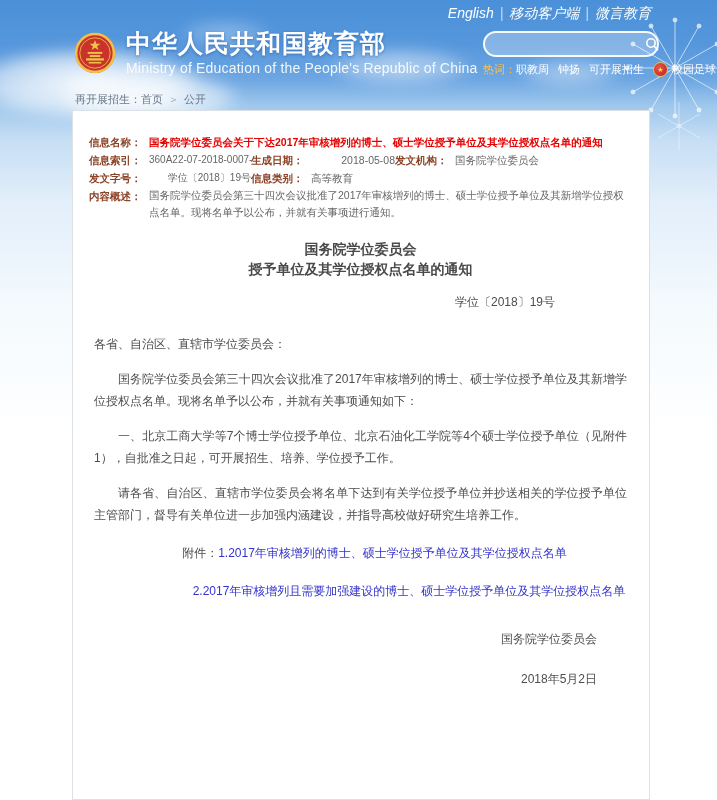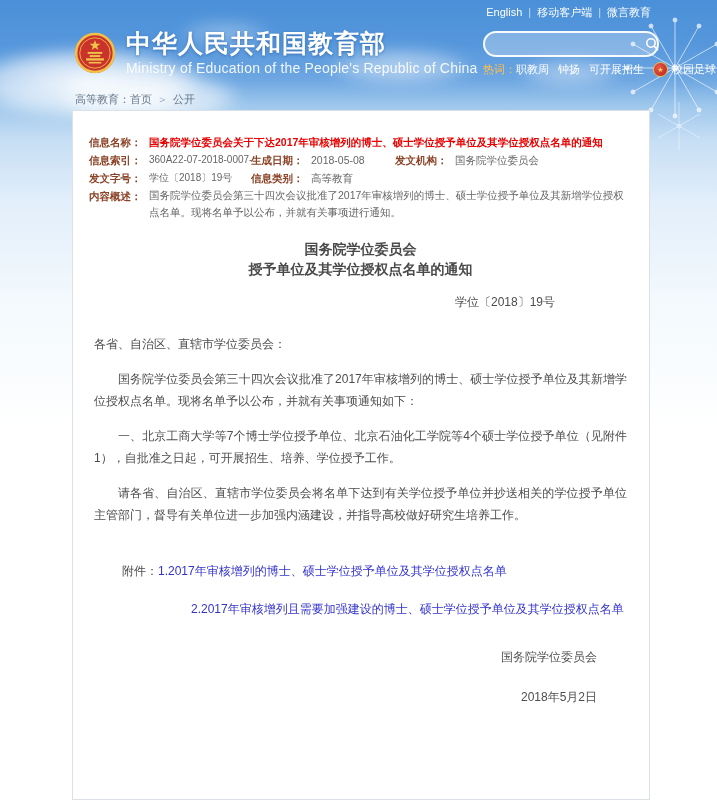--- a/index.html
+++ b/index.html
@@ -19,21 +19,21 @@
   .cloud.c1{left:-30px;top:48px;width:230px;height:70px;}
   .cloud.c2{left:60px;top:70px;width:180px;height:55px;opacity:.9;}
   .cloud.c3{left:330px;top:48px;width:140px;height:38px;opacity:.55;}
   .cloud.c4{left:520px;top:58px;width:100px;height:30px;opacity:.45;}
   .cloud.c5{left:180px;top:20px;width:90px;height:26px;opacity:.35;}
   .dandelion{position:absolute;opacity:.8;}
   .d1{right:-18px;top:8px;}
   .d2{right:8px;top:96px;opacity:.55;}
   
   .header{position:absolute;left:0;top:0;width:717px;height:88px;z-index:2;}
-  .toplinks{position:absolute;top:5px;right:60px;font-size:11px;color:#fff;}
+  .toplinks{position:absolute;top:5px;right:60px;font-size:14px;color:#fff;font-style:italic;}
   .toplinks a{color:#fff;text-decoration:none;margin:0 6px;cursor:pointer;}
   .toplinks .sep{color:rgba(255,255,255,.65);}
   .brand{position:absolute;left:74px;top:29px;display:flex;align-items:center;}
   .emblem{width:42px;height:42px;flex:none;}
   .brand-text{margin-left:10px;}
   .site-title{font-size:25px;font-weight:bold;color:#fff;letter-spacing:1px;
     text-shadow:0 1px 3px rgba(10,60,130,.45);line-height:28px;}
   .site-sub{font-size:14px;color:rgba(255,255,255,.9);margin-top:3px;letter-spacing:.2px;}
   .searchbar{position:absolute;left:483px;top:31px;width:172px;height:22px;
     border:2px solid rgba(255,255,255,.95);border-radius:14px;
@@ -52,33 +52,33 @@
   .breadcrumb{position:absolute;left:75px;top:92px;z-index:2;font-size:11px;color:#66788a;}
   .breadcrumb a{color:#66788a;text-decoration:none;cursor:pointer;}
   .breadcrumb .bsep{margin:0 5px;color:#8aa0b5;}
   
   .panel{position:absolute;left:72px;top:110px;width:578px;height:690px;z-index:1;
     background:#fff;border:1px solid #dbe1e6;box-sizing:border-box;}
   
   .meta{padding:22px 24px 0 16px;font-size:10.5px;color:#666;}
   .meta-row{display:flex;line-height:18px;align-items:flex-start;}
   .mlabel{flex:none;width:60px;color:#8b4226;font-weight:bold;white-space:nowrap;}
-  .mv{white-space:nowrap;overflow:hidden;}
+  .mv{white-space:nowrap;overflow:hidden;text-align:right;}
   .mv-a{flex:none;width:102px;font-size:10px;}
   .mv-b{flex:none;width:84px;}
   .red-title{color:#e60000;font-weight:bold;}
   .summary-val{flex:1;line-height:17px;color:#666;}
   
   .document{padding:0 22px 0 21px;color:#4d4d4d;font-size:12px;}
   .doc-title{margin:18px 0 0 0;text-align:center;font-size:14px;font-weight:bold;
     color:#4a4a4a;line-height:20px;}
   .doc-number{margin-top:15px;text-align:right;padding-right:72px;font-size:12px;}
   .salutation{margin:22px 0 0 0;line-height:22px;}
   .para{margin:13px 0 0 0;line-height:22px;text-indent:2em;text-align:justify;}
-  .attachments{margin-top:34px;font-size:12px;}
+  .attachments{margin-top:16px;font-size:12px;text-align:center;}
   .att-row1{margin:0 0 0 28px;line-height:22px;}
   .att-row2{margin:16px 0 0 97px;line-height:22px;}
   .att-label{color:#4d4d4d;}
   .attachments a{color:#3333cc;text-decoration:none;cursor:pointer;}
   .signature{margin-top:26px;text-align:right;padding-right:30px;line-height:22px;}
   .doc-date{margin-top:18px;text-align:right;padding-right:30px;line-height:22px;}
 </style>
 </head>
 <body>
 
@@ -168,21 +168,21 @@
     <span class="hot-label">热词：</span>
     <a>职教周</a>
     <a>钟扬</a>
     <a>可开展招生</a>
     <span class="ball-badge">★</span>
     <a>校园足球</a>
   </div>
 </div>
 
 <div class="breadcrumb">
-  <span>高等教育：</span><a>首页</a><span class="bsep">＞</span><a>公开</a>
+  <span>再开展招生：</span><a>首页</a><span class="bsep">＞</span><a>公开</a>
 </div>
 
 <div class="panel">
 
   <div class="meta">
     <div class="meta-row">
       <span class="mlabel">信息名称：</span>
       <span class="mv red-title">国务院学位委员会关于下达2017年审核增列的博士、硕士学位授予单位及其学位授权点名单的通知</span>
     </div>
     <div class="meta-row">

